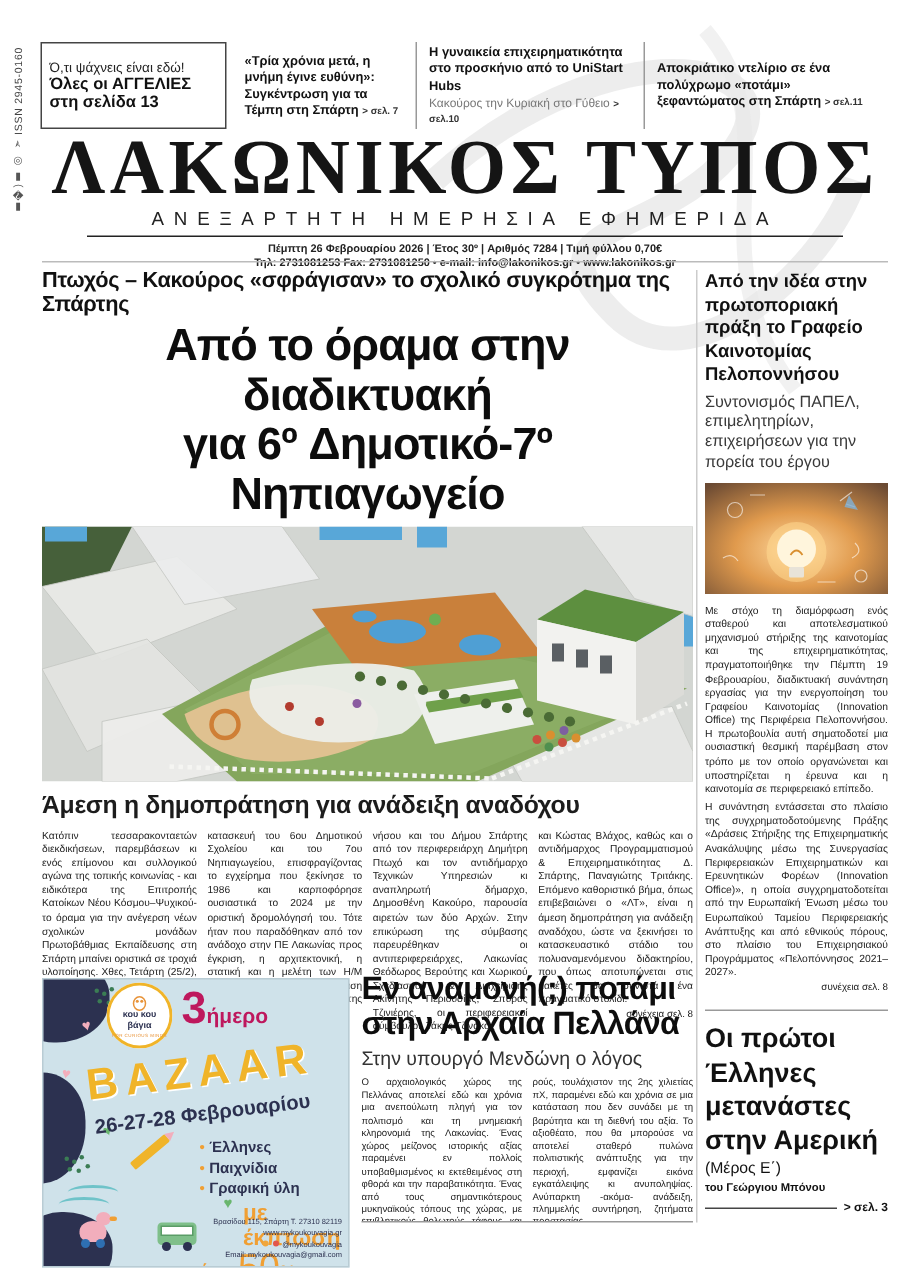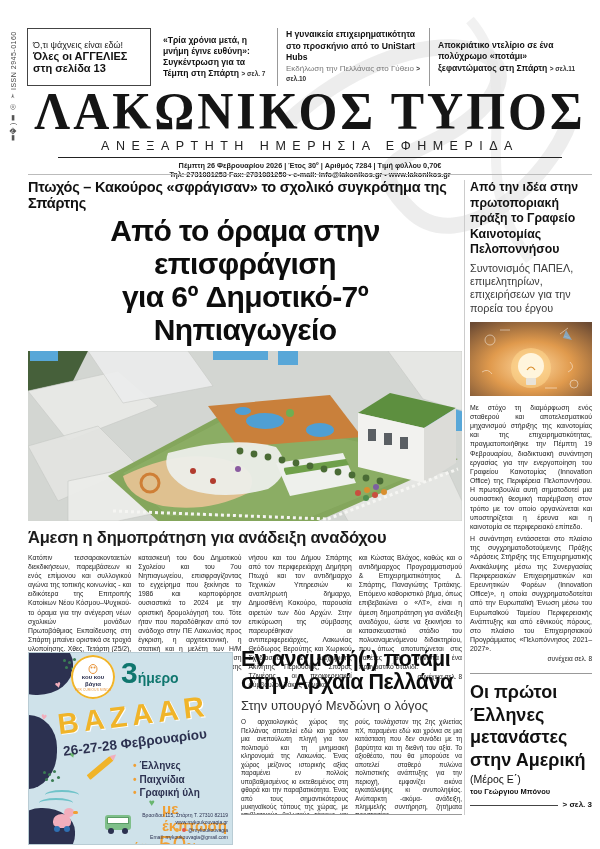--- a/index.html
+++ b/index.html
@@ -93,21 +93,21 @@
   .blob { position:absolute; background:#2c3150; border-radius:48% 52% 55% 45%/55% 45% 52% 48%; }
   .heart { position:absolute; color:#f2aebc; font-size:10px; }
   .heart.green { color:#69b66e; }
   .dots { position:absolute; width:3px; height:3px; border-radius:50%; background:#3b7d54;
           box-shadow:5px 2px 0 #3b7d54, 10px -1px 0 #3b7d54, 2px 7px 0 #3b7d54, 8px 8px 0 #3b7d54, 14px 5px 0 #3b7d54; }
   .ad-logo { position:absolute; left:42px; top:2px; width:44px; height:44px; background:#fff;
              border-radius:50%; text-align:center; display:flex; flex-direction:column;
              align-items:center; justify-content:center; box-shadow:0 0 0 2px #f0b429 inset; }
   .ad-logo .brand { font-size:6px; font-weight:bold; color:#2c3150; line-height:1.1; width:30px; }
   .ad-logo .tag { font-size:3px; color:#e8943a; margin-top:1px; letter-spacing:.3px; }
-  .days { position:absolute; left:92px; top:3px; color:#0f766e; }
+  .days { position:absolute; left:92px; top:3px; color:#be185d; }
   .days .num { font-size:30px; font-weight:bold; }
   .days .word { font-size:14px; font-weight:bold; }
   .bazaar-title { position:absolute; left:22px; top:46px; width:165px; text-align:center;
                   font-size:29px; font-weight:bold; letter-spacing:5px; color:#f0b429;
                   transform:rotate(-7deg); text-shadow:1px 1px 0 #fff; }
   .bazaar-dates { position:absolute; left:26px; top:82px; width:160px; text-align:center;
                   font-size:13.5px; font-weight:bold; color:#2c3150; transform:rotate(-7deg); }
   .ad-items { position:absolute; left:104px; top:106px; }
   .ad-items .it { font-size:10px; color:#2c3150; font-weight:bold; line-height:1.35; }
   .ad-items .it::before { content:"•"; color:#f09f33; margin-right:3px; }
@@ -155,21 +155,21 @@
       <div class="l1">Ό,τι ψάχνεις είναι εδώ!</div>
       <div class="l2">Όλες οι ΑΓΓΕΛΙΕΣ</div>
       <div class="l3">στη σελίδα 13</div>
     </div>
     <div class="teaser t2">
       <div class="bold"><span>«Τρία χρόνια μετά, η μνήμη έγινε ευθύνη»: Συγκέντρωση για τα Τέμπη στη Σπάρτη</span>
         <span class="pageref">&gt; σελ. 7</span></div>
     </div>
     <div class="teaser t3">
       <div class="bold">Η γυναικεία επιχειρηματικότητα στο προσκήνιο από το UniStart Hubs</div>
-      <div class="sub"><span>Εκδήλωση την Πελλάνας στο Γύθειο</span>
+      <div class="sub"><span>Κακούρος την Κυριακή στο Γύθειο</span>
         <span class="pageref">&gt; σελ.10</span></div>
     </div>
     <div class="teaser t4">
       <div class="bold"><span>Αποκριάτικο ντελίριο σε ένα πολύχρωμο «ποτάμι» ξεφαντώματος στη Σπάρτη</span>
         <span class="pageref">&gt; σελ.11</span></div>
     </div>
   </div>
 
   <div class="masthead">
     <div class="title">ΛΑΚΩΝΙΚΟΣ ΤΥΠΟΣ</div>
@@ -178,21 +178,21 @@
     <div class="issue">Πέμπτη 26 Φεβρουαρίου 2026 | Έτος 30º | Αριθμός 7284 | Τιμή φύλλου 0,70€</div>
     <div class="contact">Τηλ: 2731081253 Fax: 2731081250 • e-mail: info@lakonikos.gr • www.lakonikos.gr</div>
   </div>
   <div class="top-divider"></div>
 
   <div class="v-divider"></div>
 
   <div class="lead">
     <div class="kicker">Πτωχός – Κακούρος «σφράγισαν» το σχολικό συγκρότημα της Σπάρτης</div>
     <div class="headline">
-      <div>Από το όραμα στην επισφράγιση</div>
+      <div>Από το όραμα στην διαδικτυακή</div>
       <div>για 6º Δημοτικό-7º Νηπιαγωγείο</div>
     </div>
 
     <svg class="photo" viewBox="0 0 434 170" preserveAspectRatio="none">
       <rect width="434" height="170" fill="#d3d6d2"></rect>
       <polygon points="0,0 60,0 45,30 0,40" fill="#46603a"></polygon>
       <rect x="2" y="0" width="28" height="10" fill="#58a7d8"></rect>
       <rect x="185" y="0" width="55" height="9" fill="#58a7d8"></rect>
       <rect x="398" y="58" width="36" height="22" fill="#58a7d8"></rect>
       <rect x="250" y="0" width="20" height="14" fill="#58a7d8"></rect>

